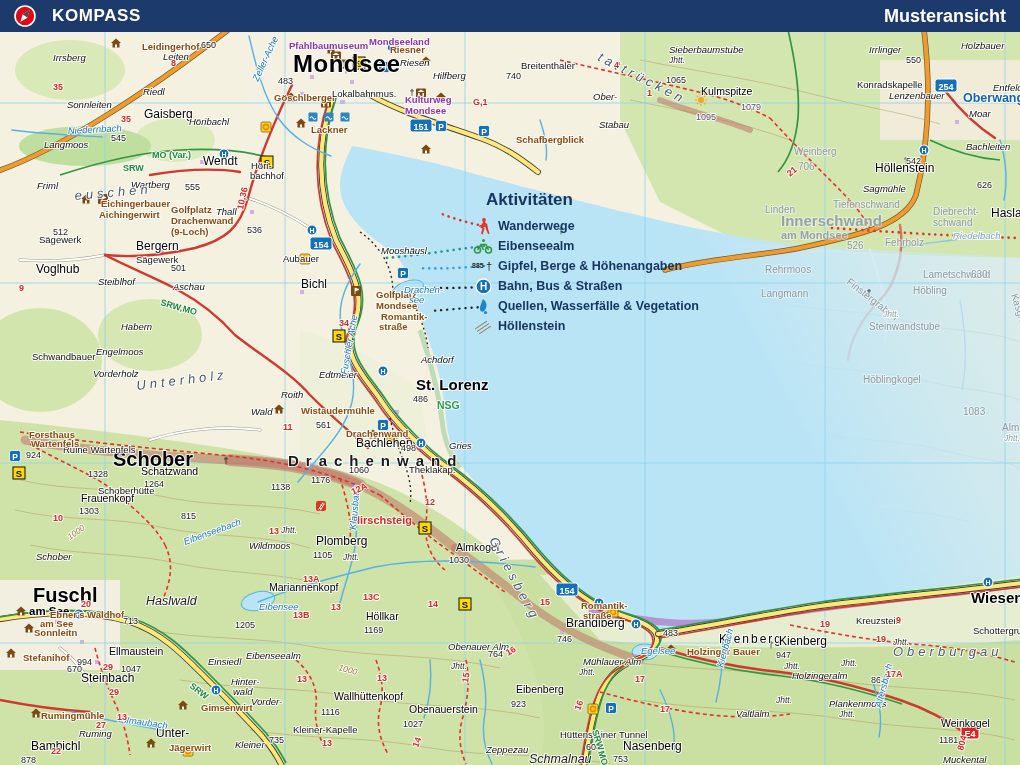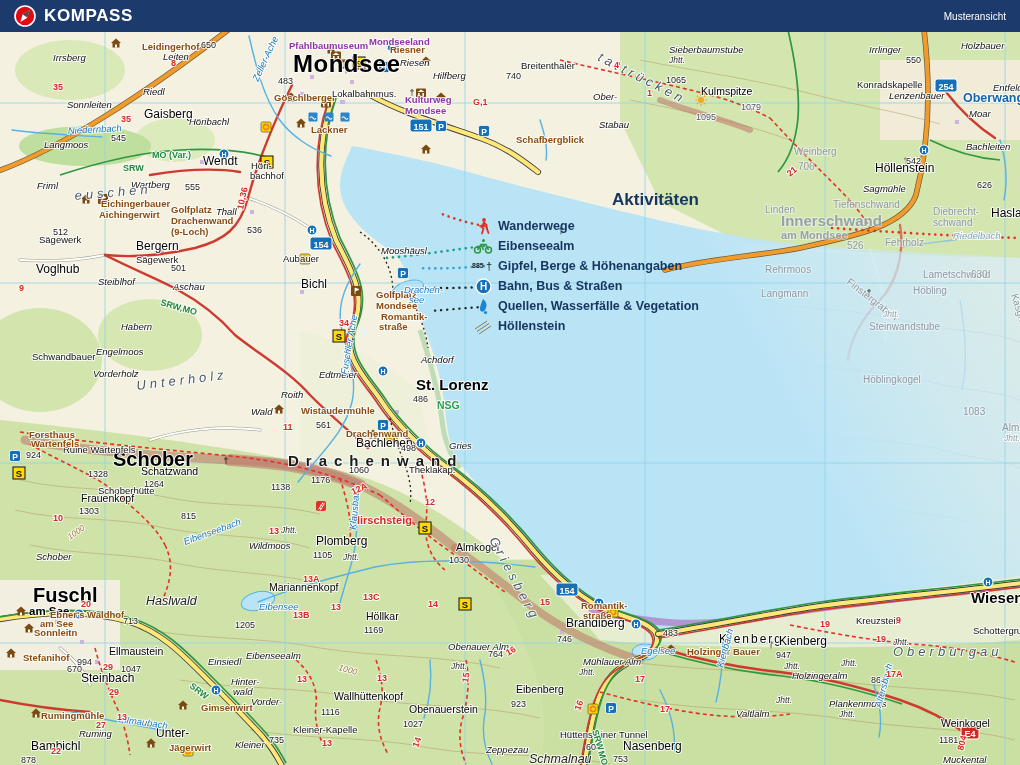--- a/index.html
+++ b/index.html
@@ -1,23 +1,23 @@
 <!DOCTYPE html>
 <html><head>
 <meta charset="utf-8">
 <style>
   html,body{margin:0;padding:0;background:#666;}
   .page{position:relative;width:1020px;height:765px;overflow:hidden;background:#f4f1e0;
         font-family:"Liberation Sans",sans-serif;}
   
   .topbar{position:absolute;left:0;top:0;width:1020px;height:32px;background:#1d3a6c;
           display:flex;align-items:center;justify-content:space-between;z-index:40;}
-  .brand{display:flex;align-items:center;gap:8px;margin-left:14px;}
+  .brand{display:flex;align-items:center;gap:16px;margin-left:14px;}
   .brand-name{color:#fff;font-weight:bold;font-size:17px;letter-spacing:.6px;}
-  .sample-label{color:#fff;font-weight:normal;font-size:10px;margin-right:14px;margin-left:24px;}
+  .sample-label{color:#fff;font-weight:bold;font-size:18px;margin-right:14px;margin-left:24px;}
   
   .mapsvg{position:absolute;left:0;top:32px;width:1020px;height:733px;display:block;}
   text{font-family:"Liberation Sans",sans-serif;}
   .mlbl{paint-order:stroke;stroke:rgba(255,255,255,.85);stroke-width:2px;stroke-linejoin:round;}
   .xl{font-size:24px;font-weight:bold;fill:#000;letter-spacing:.5px;}
   .lg{font-size:20px;font-weight:bold;fill:#000;}
   .md{font-size:15px;font-weight:bold;fill:#000;}
   .mdb{font-size:11.5px;font-weight:bold;fill:#000;}
   .tn{font-size:12px;fill:#000;}
   .tns{font-size:12px;fill:#000;letter-spacing:2px;}
@@ -59,21 +59,21 @@
   .stream{fill:none;stroke:#57b1e4;stroke-width:1.4;stroke-linecap:round;}
   .streamf{fill:none;stroke:#8fc4dd;stroke-width:1.3;}
   .contour{fill:none;stroke:#b08a52;stroke-width:.8;opacity:.55;}
   .contourg{fill:none;stroke:#9ab0ba;stroke-width:.8;opacity:.6;}
   .grid{stroke:#8fd4ec;stroke-width:.9;opacity:.9;}
   .cliff{fill:none;stroke:#bd7468;stroke-linecap:round;opacity:.55;}
   .purpleband{fill:none;stroke:#b07cc6;stroke-width:7;opacity:.75;stroke-linecap:round;}
   .conn{fill:none;stroke-linecap:round;}
   
   .legend{position:absolute;left:468px;top:190px;z-index:30;color:#16355f;}
-  .lg-title{font-size:17px;font-weight:bold;margin:0 0 6px 18px;text-align:right;}
+  .lg-title{font-size:17px;font-weight:bold;margin:0 0 6px 18px;}
   .lg-title2{margin-top:14px;}
   .lg-row{display:flex;align-items:center;height:20px;}
   .lg-ic{width:30px;display:flex;justify-content:center;align-items:center;flex:0 0 30px;}
   .lg-lbl{font-size:12.5px;font-weight:bold;white-space:nowrap;}
 </style>
 </head>
 <body>
 
 <div class="page">
 

